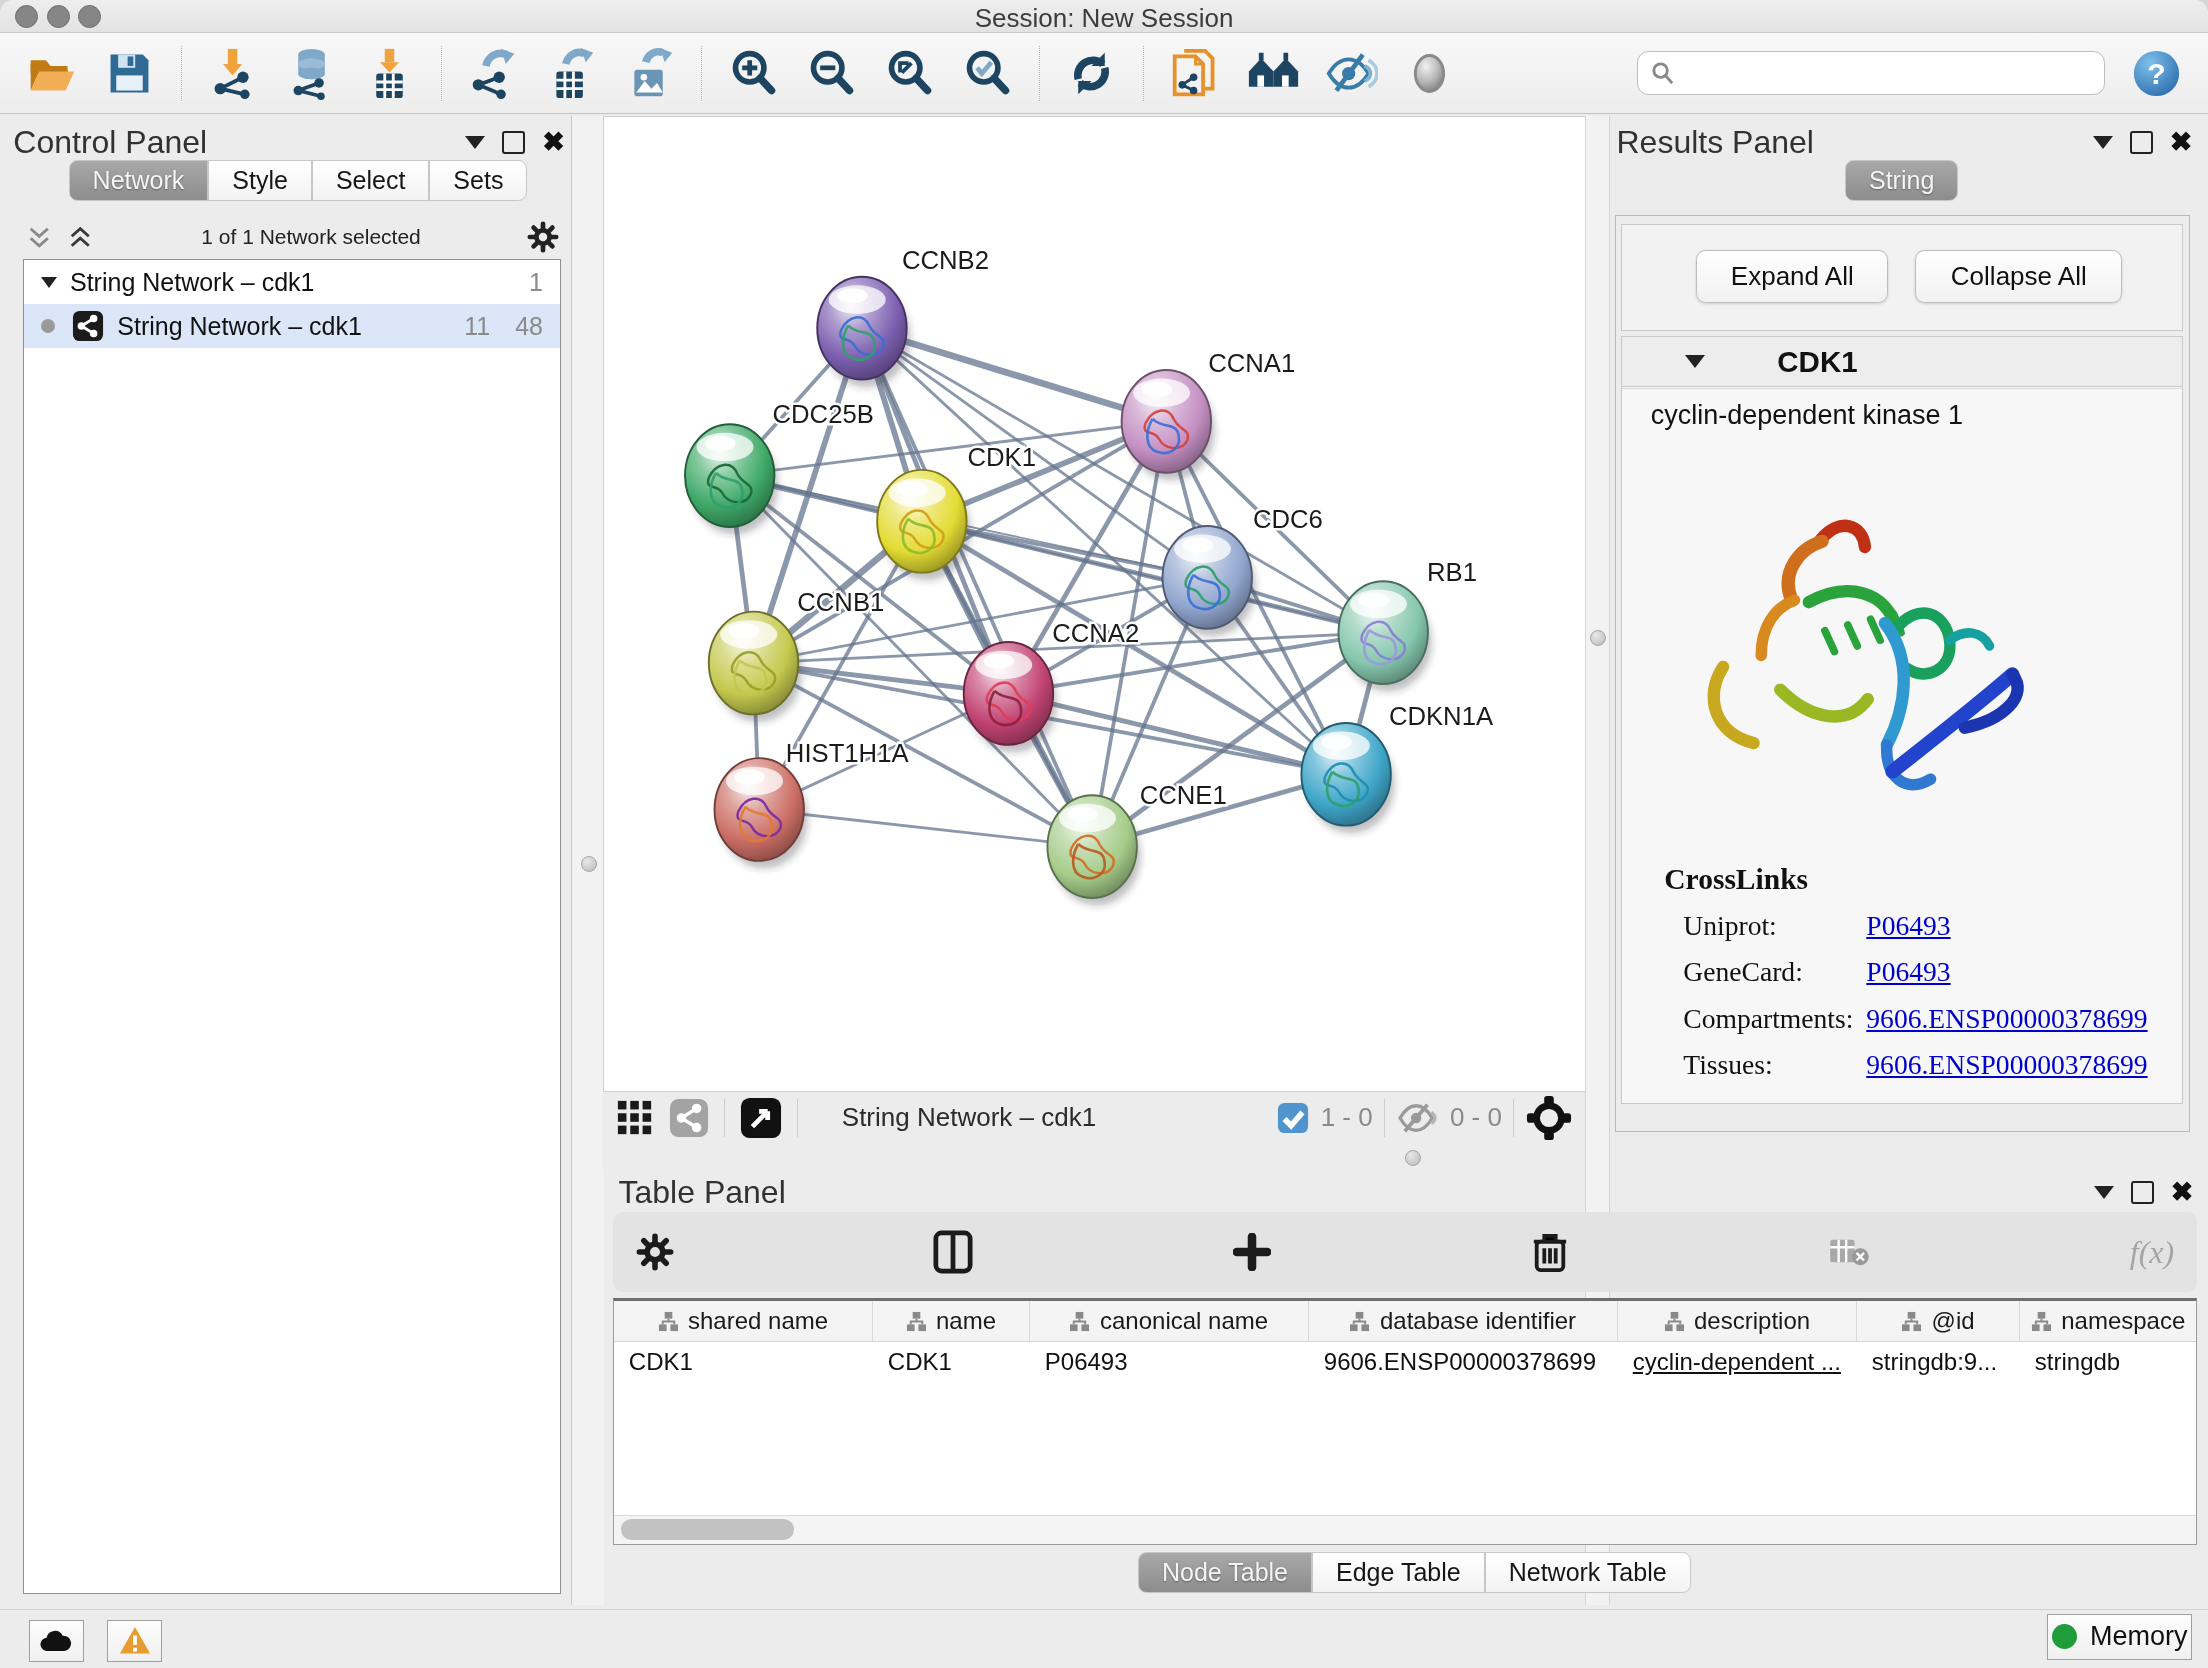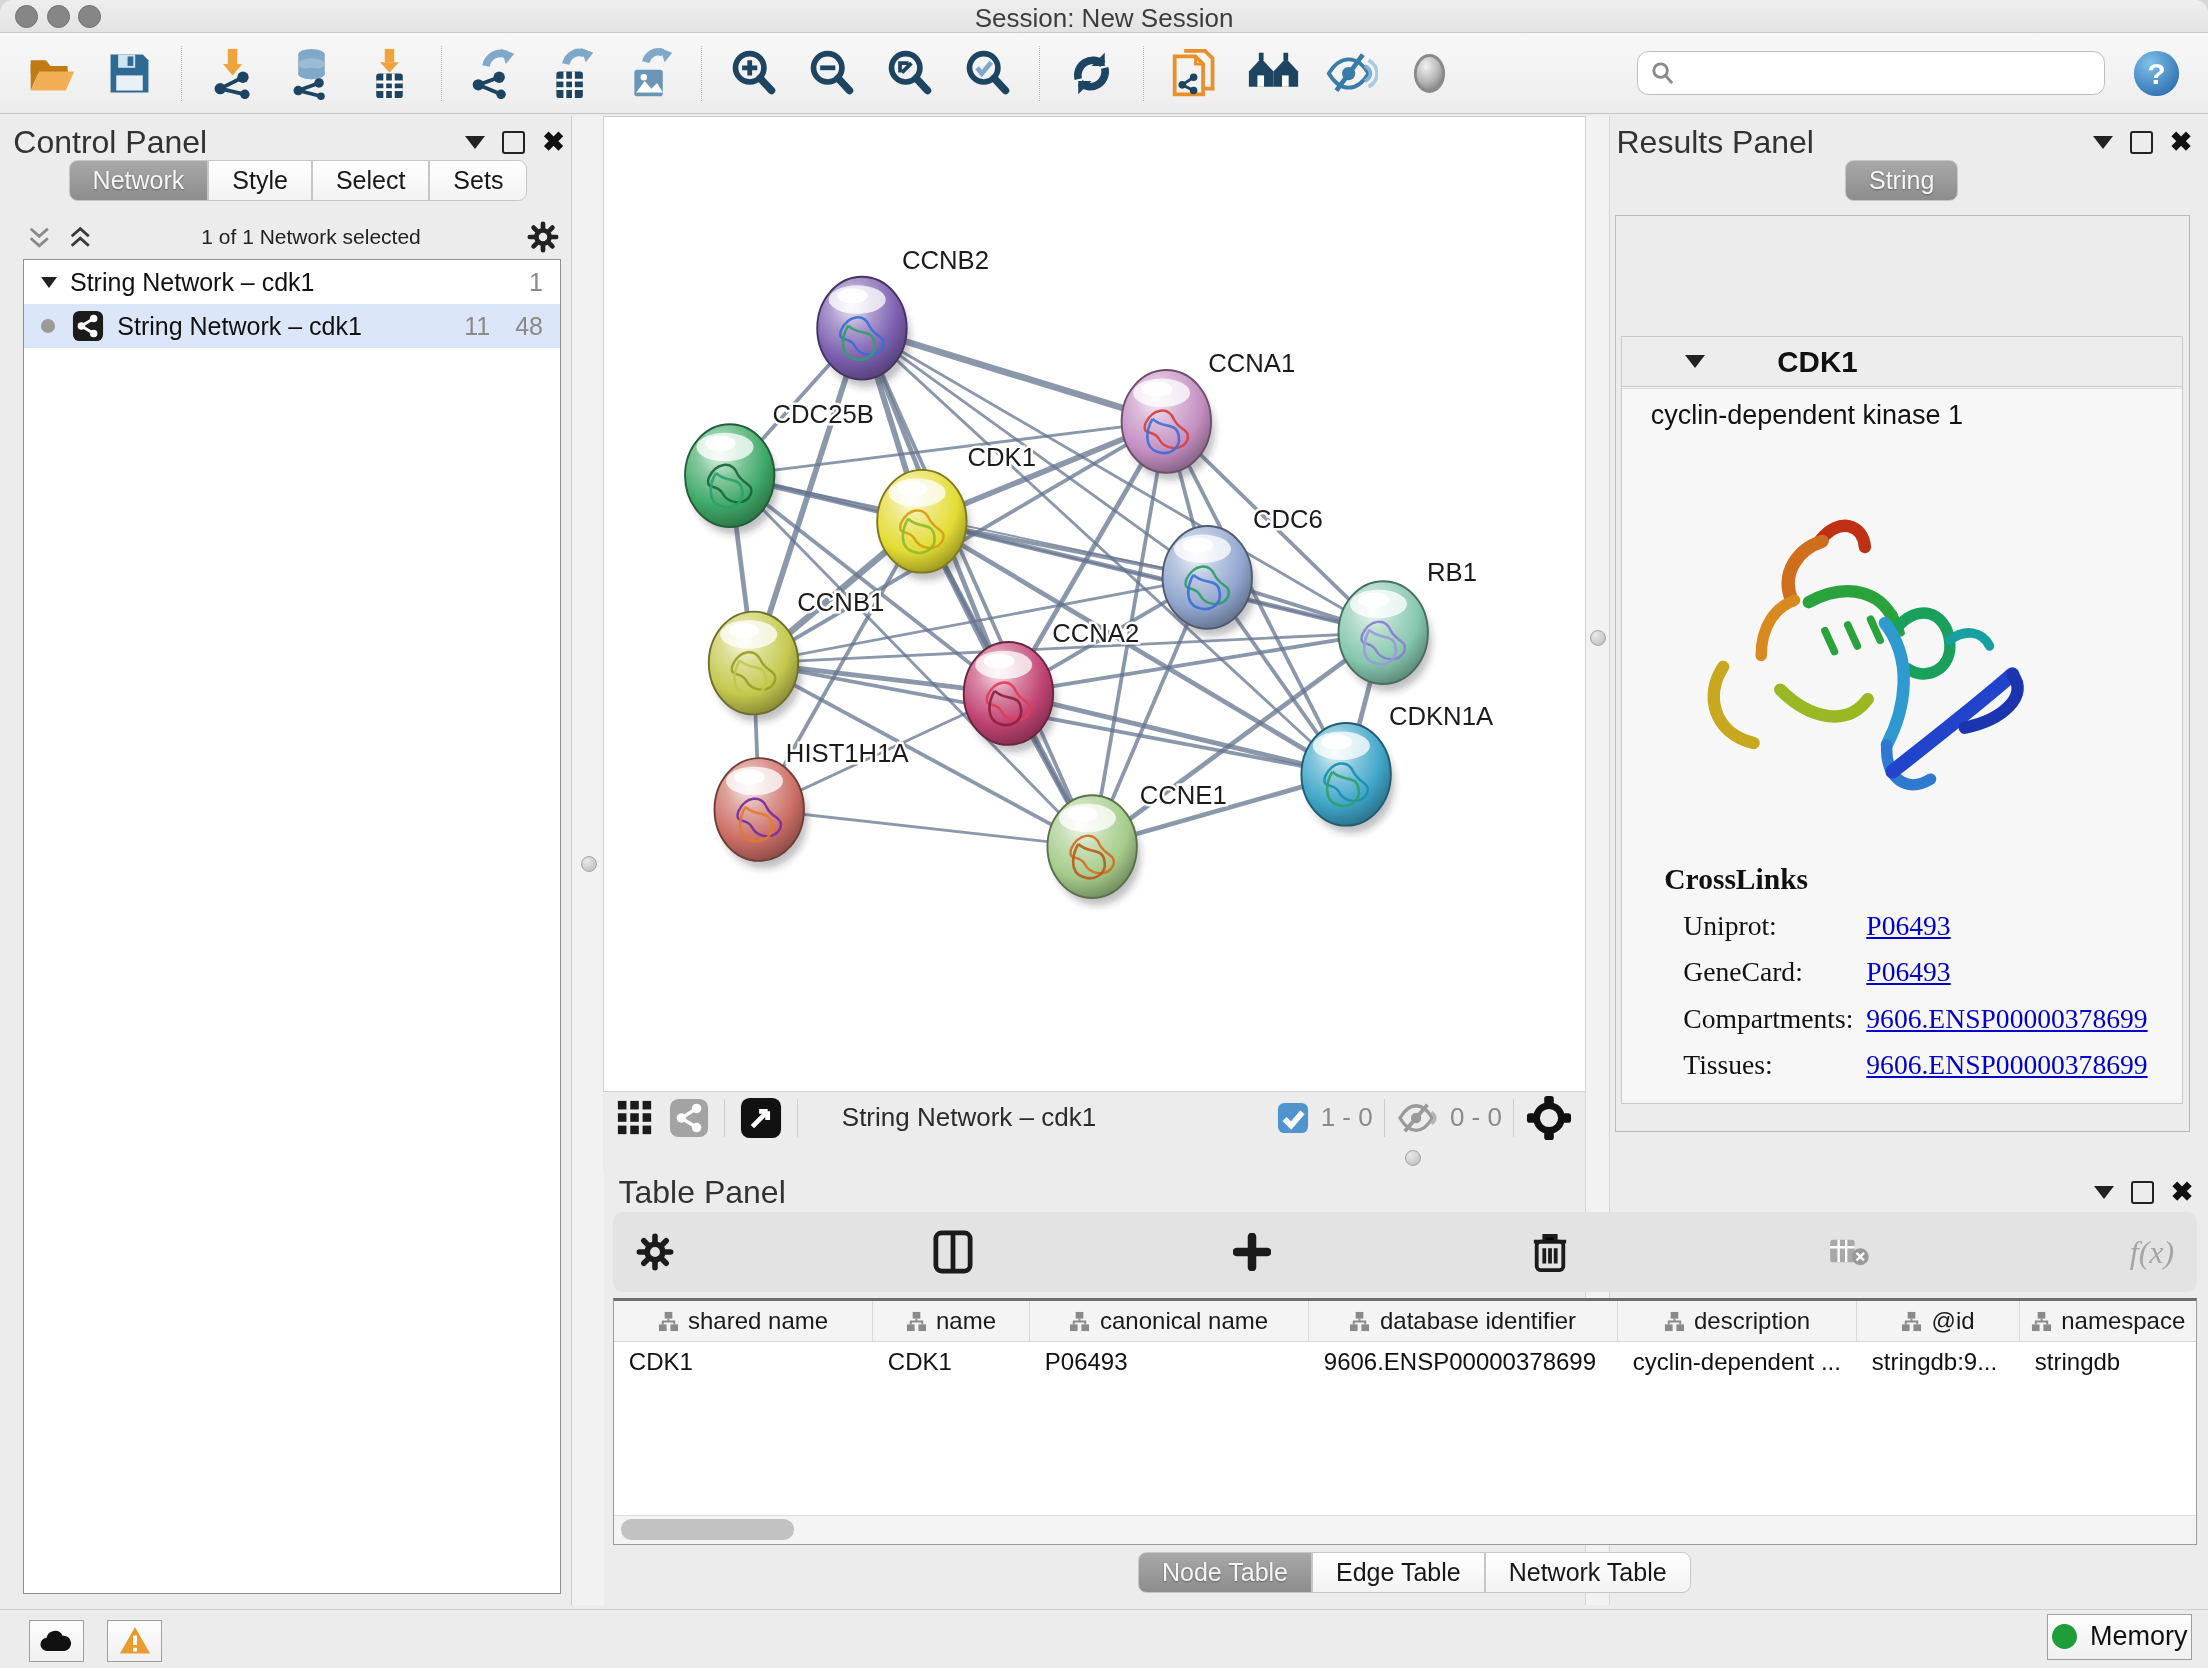--- a/index.html
+++ b/index.html
@@ -612,20 +612,24 @@
       <span class="ph-ctrl">
         <span class="tri-down"></span>
         <span class="sq"></span>
         <span class="xx">✖</span>
       </span>
     </div>
     <div class="abs seg" style="left:238px;top:44px;">
       <div class="tab active" style="border-radius:8.6px;">String</div>
     </div>
     <div class="abs rcard" style="left:7.6px;top:99px;width:573px;height:915px;">
+      <div class="abs rbox" style="left:5.7px;top:7.6px;right:5.7px;height:105px;">
+        <div class="rbtn abs" style="left:74px;top:25px;width:190px;height:51px;">Expand All</div>
+        <div class="rbtn abs" style="left:293px;top:25px;width:205px;height:51px;">Collapse All</div>
+      </div>
       <div class="abs rbox" style="left:5.7px;top:120px;right:5.7px;bottom:27px;background:#f5f5f5;">
         <div class="sec-head" style="height:49px;">
           <span class="tri-down" style="margin-left:63px;"></span>
           <span style="font-size:29.5px;font-weight:bold;margin-left:72px;color:#111;">CDK1</span>
         </div>
         <div class="abs" style="left:0;top:51px;right:0;bottom:3.8px;background:#f7f7f7;border-top:1px solid #dcdcdc;overflow:hidden;">
           <div style="font-size:27px;color:#111;padding:11.4px 0 0 28.5px;">cyclin-dependent kinase 1</div>
           <svg class="abs" style="left:46px;top:99px;" width="390" height="333" viewBox="0 0 410 350">
             <g fill="none" stroke-linecap="round">
               <path d="M160 55 C180 30 205 38 207 62" stroke="#c03015" stroke-width="13"></path>
@@ -770,21 +774,21 @@
               <path d="M11 8v3M5 14v-3h12v3" stroke="#8a8a8a" stroke-width="2" fill="none"></path>
             </svg>
             <span>namespace</span>
           </div>
       </div>
       <div class="tdrow">
         <div class="tdcell" style="width:259px;">CDK1</div>
         <div class="tdcell" style="width:157px;">CDK1</div>
         <div class="tdcell" style="width:279px;">P06493</div>
         <div class="tdcell" style="width:309px;">9606.ENSP00000378699</div>
-        <div class="tdcell" style="width:239px;">cyclin-dependent ...</div>
+        <div class="tdcell" style="width:239px;text-decoration:underline;">cyclin-dependent ...</div>
         <div class="tdcell" style="width:163px;">stringdb:9...</div>
         <div class="tdcell" style="flex:1;">stringdb</div>
       </div>
       <div class="abs hscroll" style="left:0;bottom:0;right:0;height:28.5px;">
         <div class="hthumb abs" style="left:7.6px;top:3.8px;width:173px;height:21px;"></div>
       </div>
     </div>
     <div class="abs seg" style="left:529px;top:380px;">
       <div class="tab active">Node Table</div>
       <div class="tab">Edge Table</div>

